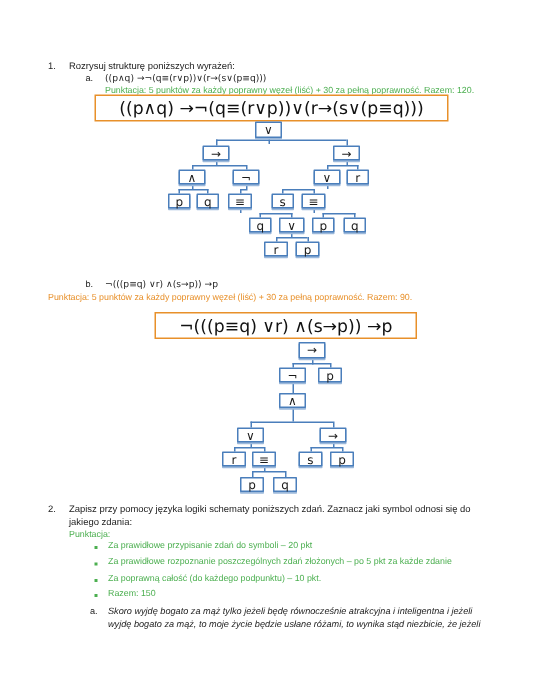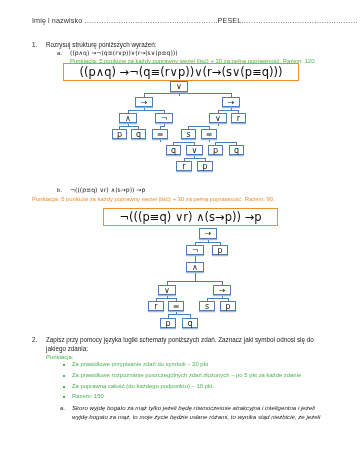--- a/index.html
+++ b/index.html
@@ -58,21 +58,20 @@
   .ital{
     position:absolute;font-size:6.1px;font-style:italic;color:#222;
     line-height:1.55;width:265px;
   }
 </style>
 </head>
 <body>
 
 <div class="page">
 
-  <div class="hdr">Imię i nazwisko ……………………………………………….PESEL…………………………………………</div>
 
   <div class="li1" style="left:32px;top:40px;">1.</div>
   <div class="li1" style="left:46px;top:40px;">Rozrysuj strukturę poniższych wyrażeń:</div>
 
   <div class="li2" style="left:57px;top:49px;">a.</div>
   <div class="li2" style="left:70px;top:49px;font-family:'DejaVu Sans',sans-serif;">((p∧q) →¬(q≡(r∨p))∨(r→(s∨(p≡q)))</div>
   <div class="score" style="left:70px;top:57px;">Punktacja: 5 punktów za każdy poprawny węzeł (liść) + 30 za pełną poprawność. Razem: 120.</div>
 
   <div class="fbox" style="left:63px;top:63px;width:236px;height:18px;">((p∧q) →¬(q≡(r∨p))∨(r→(s∨(p≡q)))</div>
 

